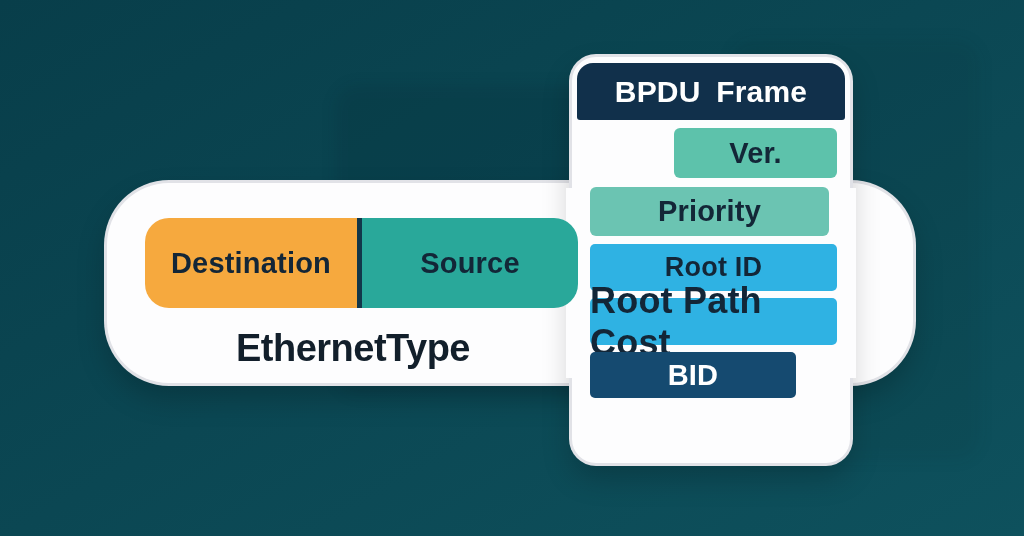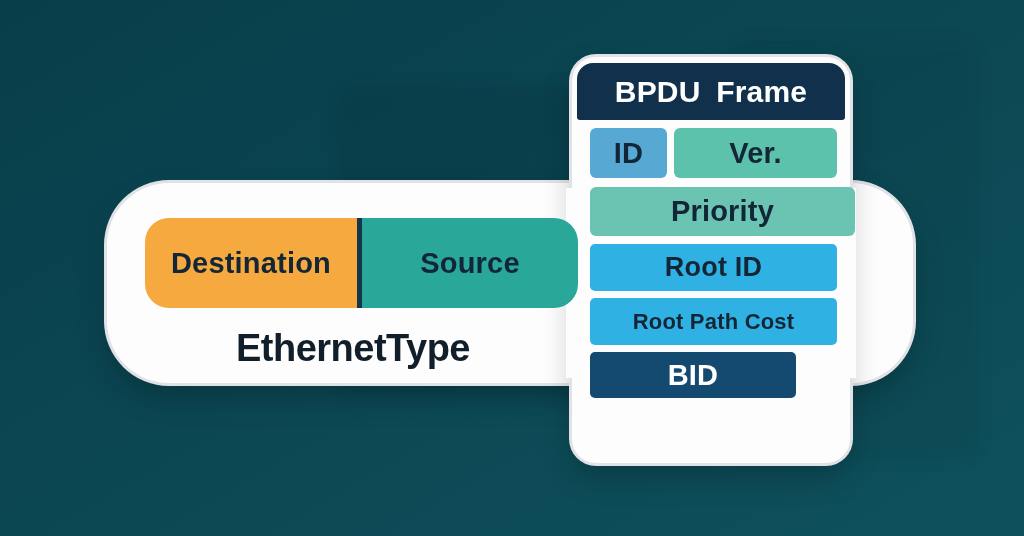--- a/index.html
+++ b/index.html
@@ -90,23 +90,23 @@
   .bpdu-header {
     left: 577px; top: 63px; width: 268px; height: 57px;
     background: #11304b;
     border-radius: 16px 16px 3px 3px;
     color: #ffffff;
     font-size: 30px;
     word-spacing: 7px;
   }
   .row-id       { left: 590px; top: 128px; width: 77px;  height: 50px; background: #57a9d3; border-radius: 6px; font-size: 29px; }
   .row-ver      { left: 674px; top: 128px; width: 163px; height: 50px; background: #5dc2ab; border-radius: 6px; font-size: 29px; }
-  .row-priority { left: 590px; top: 187px; width: 265px; height: 49px; background: #6bc4b2; border-radius: 6px; font-size: 29px; }
+  .row-priority { left: 590px; top: 187px; width: 239px; height: 49px; background: #6bc4b2; border-radius: 6px; font-size: 29px; }
   .row-rootid   { left: 590px; top: 244px; width: 247px; height: 47px; background: #2fb2e3; border-radius: 5px; font-size: 27px; text-align: center; }
-  .row-rootpath { left: 590px; top: 298px; width: 247px; height: 47px; background: #2fb2e3; border-radius: 5px; font-size: 22px; }
+  .row-rootpath { left: 590px; top: 298px; width: 247px; height: 47px; background: #2fb2e3; border-radius: 5px; font-size: 36px; }
   .row-bid      { left: 590px; top: 352px; width: 206px; height: 46px; background: #154a70; border-radius: 5px; font-size: 29px; color: #ffffff; }
   .row-timers   { left: 590px; top: 405px; width: 247px; height: 47px; background: #133e60; border-radius: 5px; font-size: 29px; color: #ffffff; }
 </style>
 </head>
 <body>
 
 <div class="stage">
 
   <div class="blotch b1"></div>
   <div class="blotch b2"></div>
@@ -123,23 +123,20 @@
   <div class="cell src">
     <span>Source</span>
   </div>
   <div class="cell ethertype">
     <span>EthernetType</span>
   </div>
 
   <div class="cell bpdu-header">
     <span>BPDU Frame</span>
   </div>
-  <div class="cell row-id">
-    <span>ID</span>
-  </div>
   <div class="cell row-ver">
     <span>Ver.</span>
   </div>
   <div class="cell row-priority">
     <span>Priority</span>
   </div>
   <div class="cell row-rootid">
     <span>Root ID</span>
   </div>
   <div class="cell row-rootpath">

